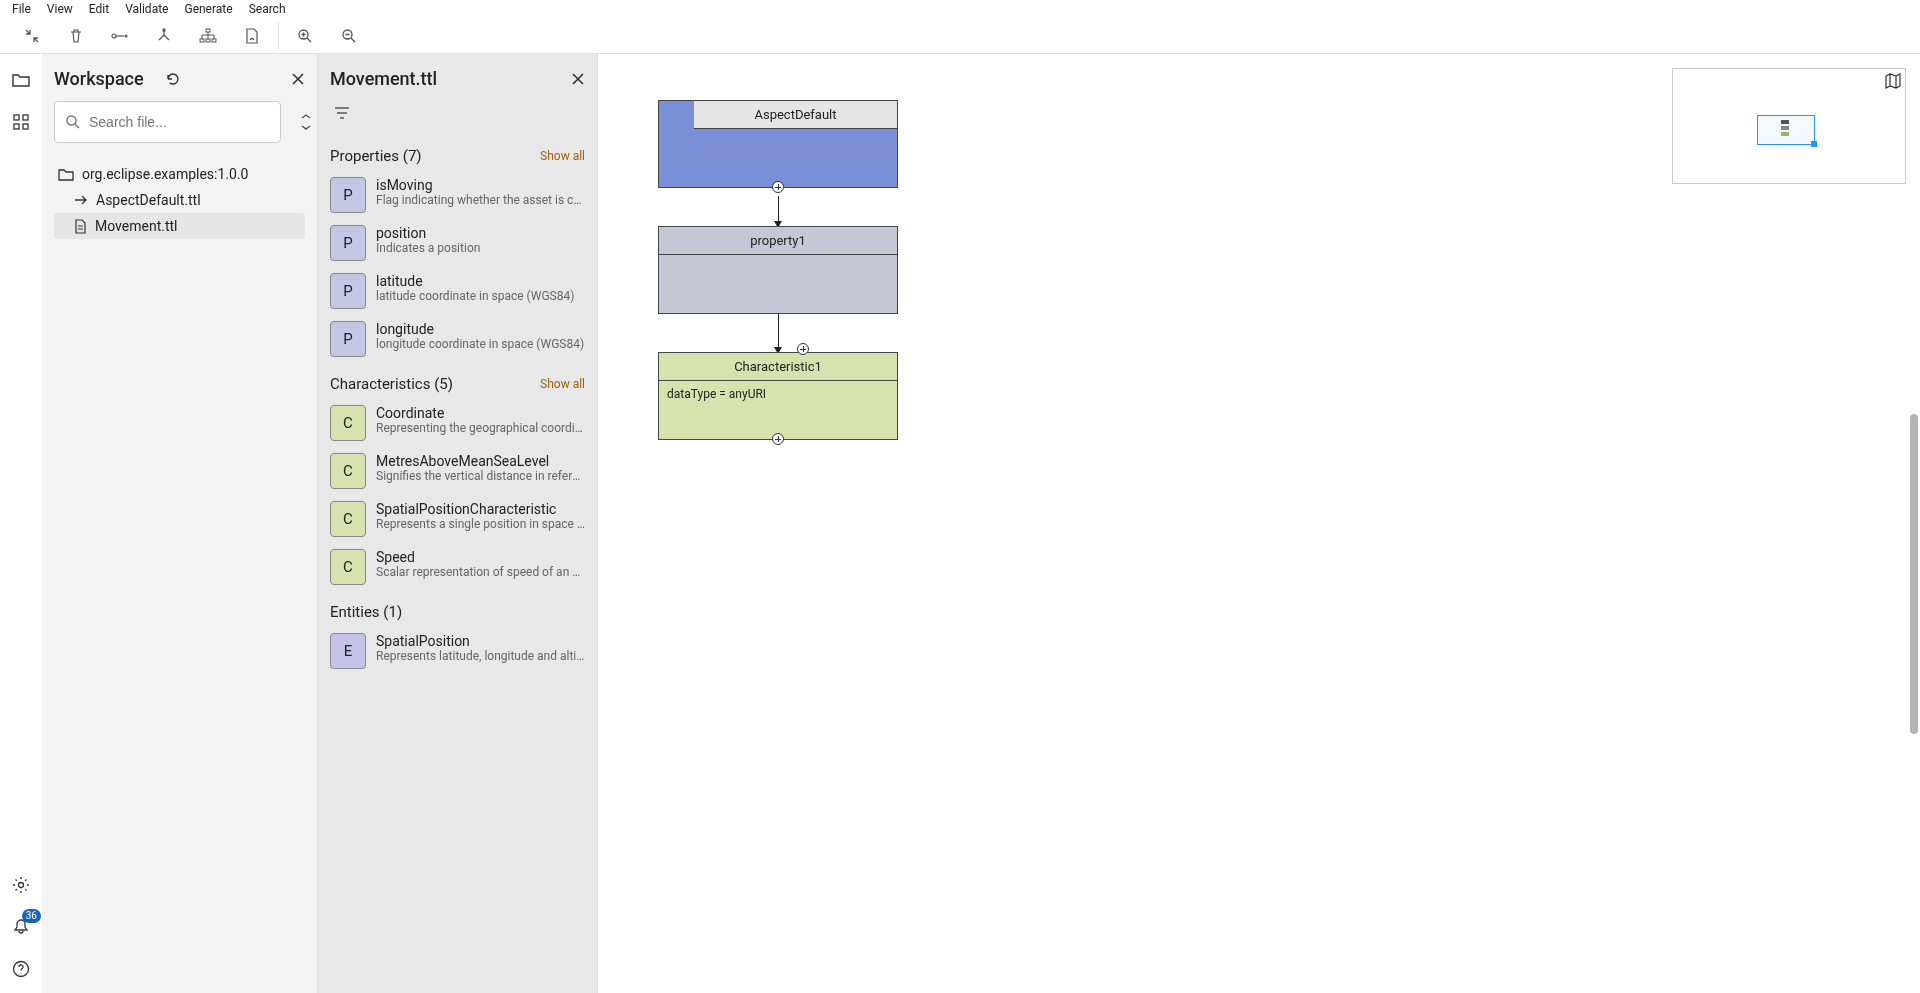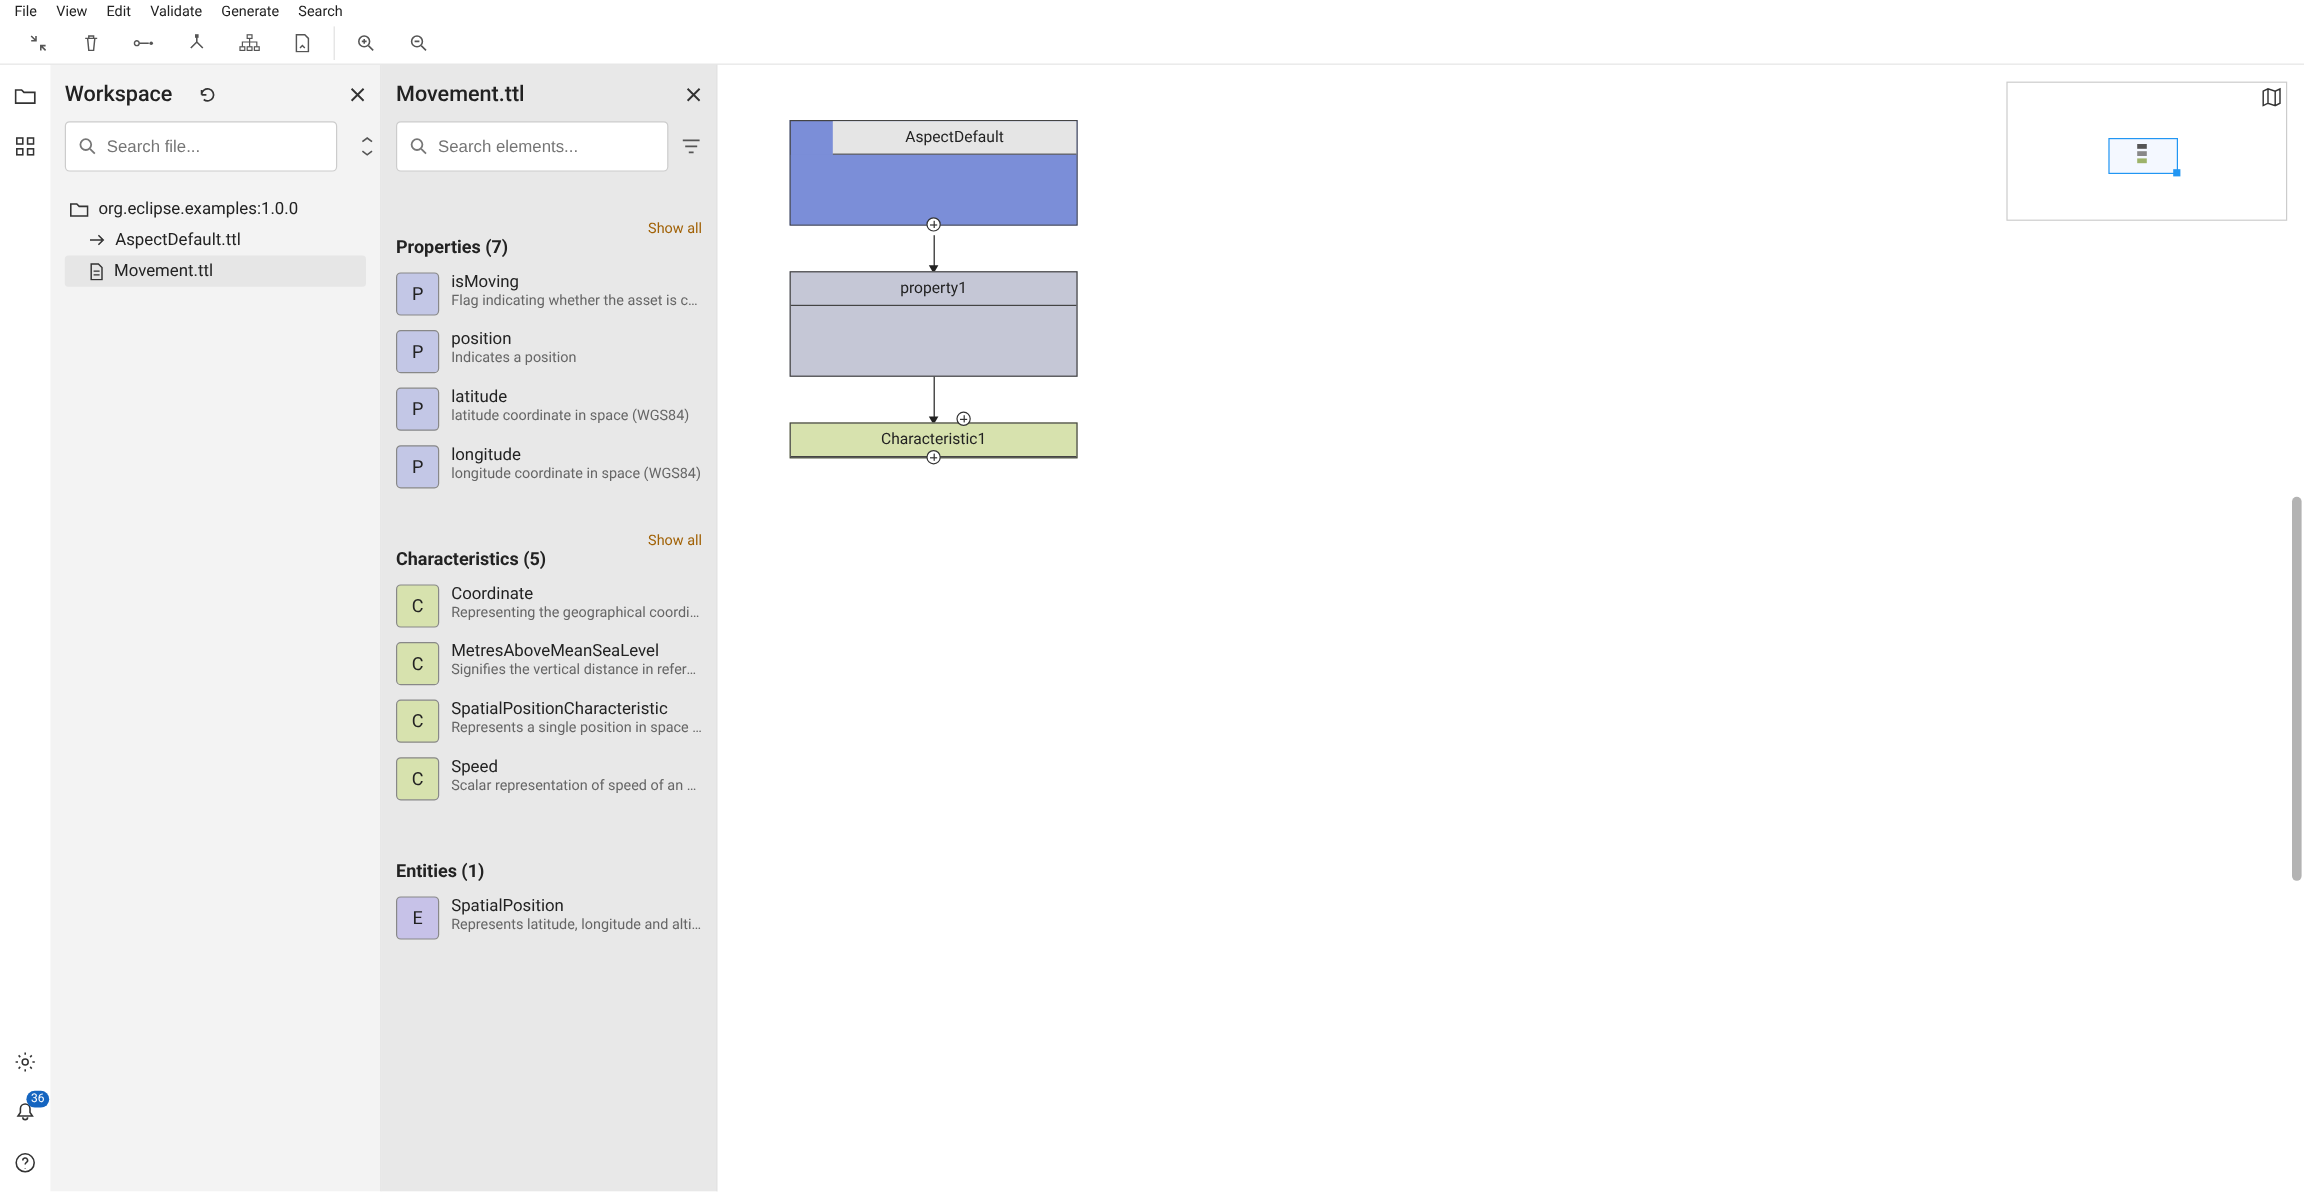--- a/index.html
+++ b/index.html
@@ -98,21 +98,21 @@
     overflow-y:auto;
   }
   .elements .panel-header h2{font-size:18px;font-weight:500;}
   .elem-search-row{display:flex;align-items:center;gap:10px;margin-bottom:10px;}
   .elem-search-row .searchbox{flex:1;}
   .filter-btn{width:24px;height:24px;display:flex;align-items:center;justify-content:center;cursor:pointer;}
   .section-head{
     display:flex;align-items:center;justify-content:space-between;
     margin:12px 0 6px 0;
   }
-  .section-head h3{font-size:15px;font-weight:700;margin-top:32px;}
+  .section-head h3{font-size:15px;font-weight:400;}
   .showall{color:#a16207;font-size:12px;cursor:pointer;}
   .elem-item{
     display:flex;gap:10px;padding:6px 0;align-items:flex-start;
   }
   .badge-sq{
     width:36px;height:36px;border:1px solid #888;border-radius:4px;
     display:flex;align-items:center;justify-content:center;
     font-size:15px;flex-shrink:0;
   }
   .badge-P{background:#c3c7e6;}
@@ -344,29 +344,20 @@
   <div class="elements">
     <div class="panel-header">
       <h2>Movement.ttl</h2>
       <span class="close">
         <svg width="14" height="14" viewBox="0 0 14 14">
             <path d="M2 2l10 10M12 2L2 12" stroke="#333" stroke-width="1.6"></path>
           </svg>
       </span>
     </div>
     <div class="elem-search-row">
-      <div class="searchbox">
-        <span>
-          <svg width="16" height="16" viewBox="0 0 16 16">
-              <circle cx="6.5" cy="6.5" r="4.5" fill="none" stroke="#777" stroke-width="1.5"></circle>
-              <path d="M10 10l4 4" stroke="#777" stroke-width="1.5"></path>
-            </svg>
-        </span>
-        <input placeholder="Search elements..." style="">
-      </div>
       <div class="filter-btn">
         <svg width="16" height="14" viewBox="0 0 16 14">
             <path d="M1 2h14M3 7h10M6 12h4" stroke="#555" stroke-width="1.5"></path>
           </svg>
       </div>
     </div>
 
     <div class="section-head">
       <h3>Properties (7)</h3>
       <span class="showall">Show all</span>
@@ -461,20 +452,21 @@
     </div>
     <div class="edge" style="left:180px;top:260px;height:38px;"></div>
     <div class="arrowhead" style="left:176px;top:293px;"></div>
     <div style="position:absolute;left:199px;top:289px;width:12px;height:12px;border:1px solid #333;border-radius:50%;background:#fff;z-index:4;">
       <div style="position:absolute;width:6px;height:1px;background:#333;left:2px;top:4.5px;"></div>
       <div style="position:absolute;width:1px;height:6px;background:#333;left:4.5px;top:2px;"></div>
     </div>
 
     <div class="node node-char" style="left:60px;top:298px;">
       <div class="title">Characteristic1</div>
+      <div class="body">dataType = anyURI</div>
       <div class="port bottom"></div>
     </div>
 
     <div class="minimap">
       <span class="map-icon">
         <svg width="16" height="16" viewBox="0 0 16 16">
             <path d="M1 3l4-2 6 2 4-2v12l-4 2-6-2-4 2z M5 1v12 M11 3v12" fill="none" stroke="#333" stroke-width="1.2"></path>
           </svg>
       </span>
       <div class="viewport" style="left:84px;top:46px;width:58px;height:30px;">

